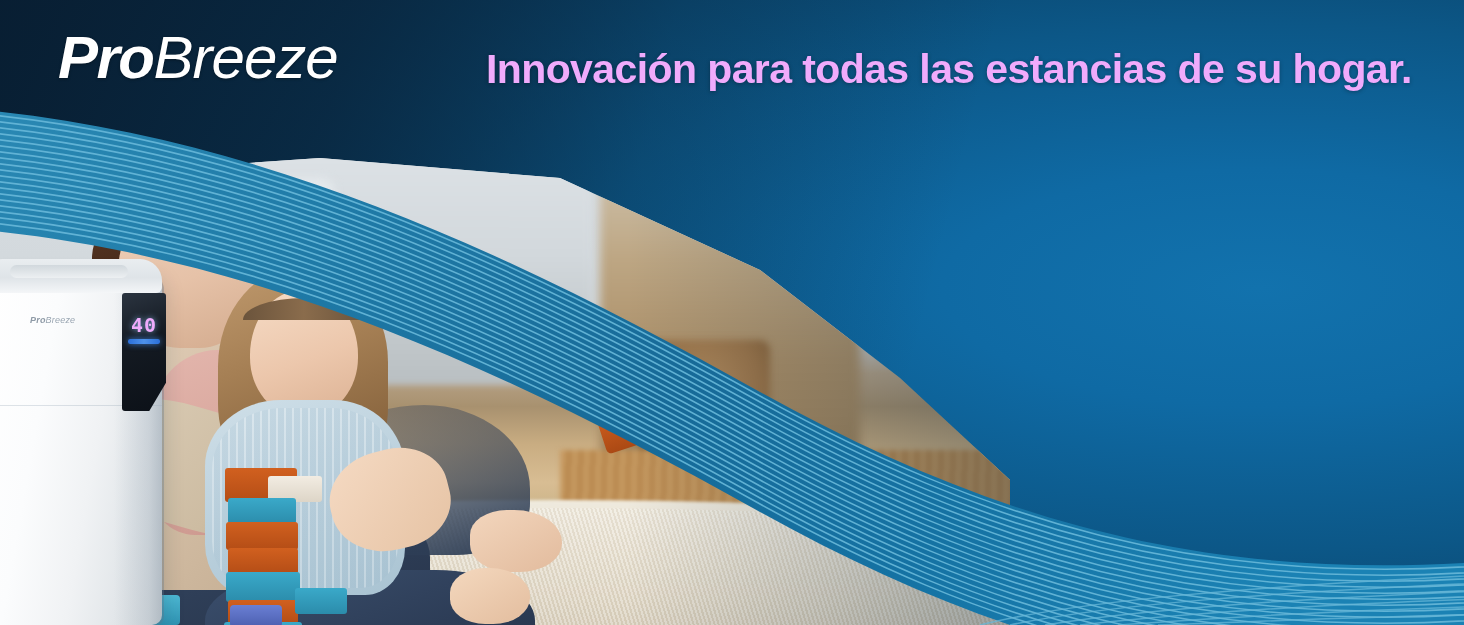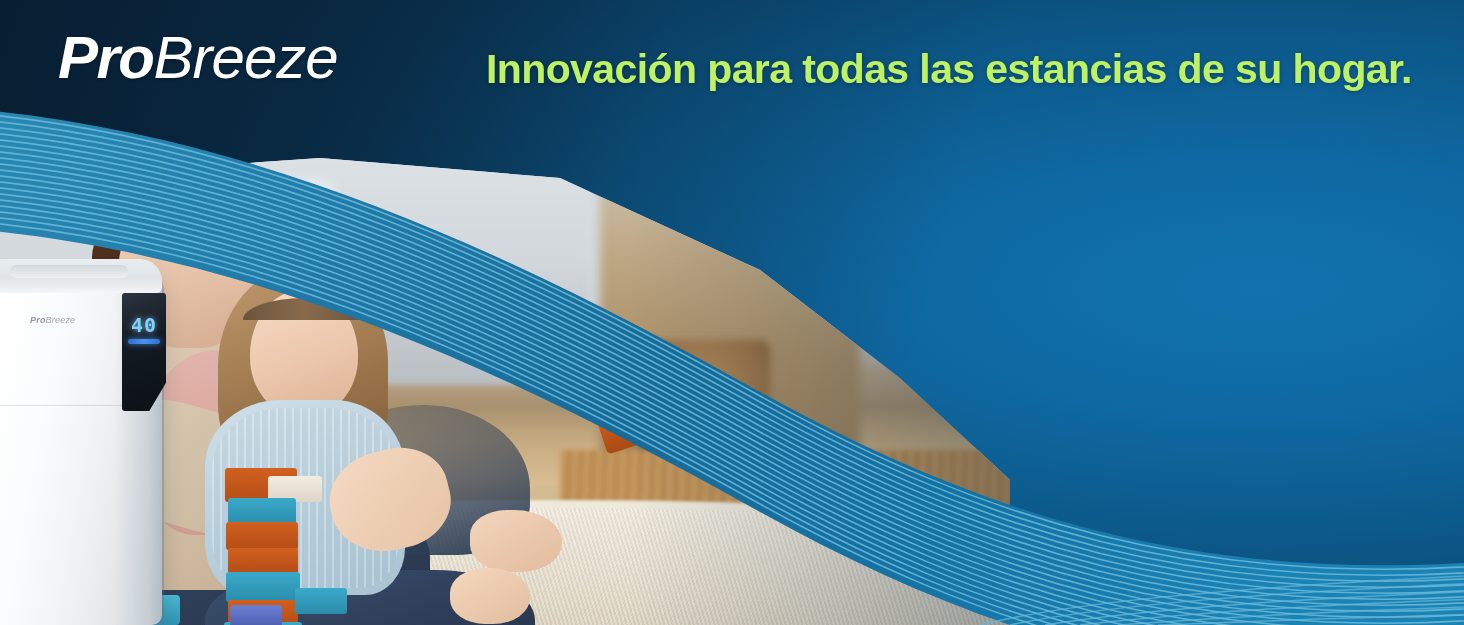--- a/index.html
+++ b/index.html
@@ -243,21 +243,21 @@
   .device-panel {
     position: absolute; left: 128px; top: 38px; width: 44px; height: 118px;
     background: linear-gradient(160deg,#2b3440 0%, #141a22 40%, #0c1118 100%);
     -webkit-clip-path: polygon(0 0, 100% 0, 100% 76%, 62% 100%, 0 100%);
     clip-path: polygon(0 0, 100% 0, 100% 76%, 62% 100%, 0 100%);
     border-radius: 3px;
   }
   .device-digits {
     position: absolute; left: 131px; top: 58px; width: 38px;
     text-align: center;
-    color: #7dd3fc;
+    color: #f0abfc;
     font-family: "DejaVu Sans Mono", monospace;
     font-size: 20px;
     font-weight: 700;
     letter-spacing: 1px;
     text-shadow: 0 0 6px rgba(150,200,255,0.8);
   }
   .device-bar {
     position: absolute; left: 134px; top: 84px; width: 32px; height: 5px;
     background: linear-gradient(90deg,#2b6fd8 0%, #4e92ea 50%, #2b6fd8 100%);
     border-radius: 2px;
@@ -299,21 +299,21 @@
     letter-spacing: -1.5px;
     white-space: nowrap;
     text-shadow: 0 1px 3px rgba(0,0,0,0.35);
   }
   .logo .pro { font-weight: 700; }
   .logo .breeze { font-weight: 400; letter-spacing: -1px; }
 
   .headline {
     position: absolute;
     left: 486px; top: 46px;
-    color: #bef264;
+    color: #f0abfc;
     font-size: 41px;
     font-weight: 700;
     letter-spacing: -0.6px;
     white-space: nowrap;
     text-shadow: 0 1px 4px rgba(0,0,0,0.3);
   }
 </style>
 </head>
 <body>
 

